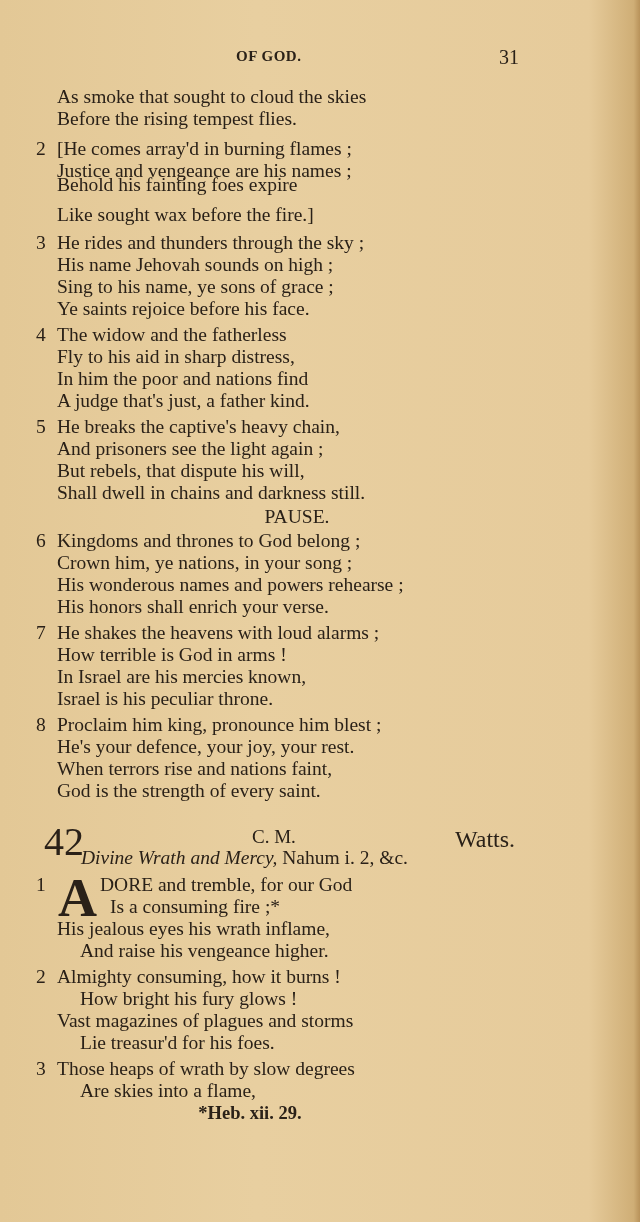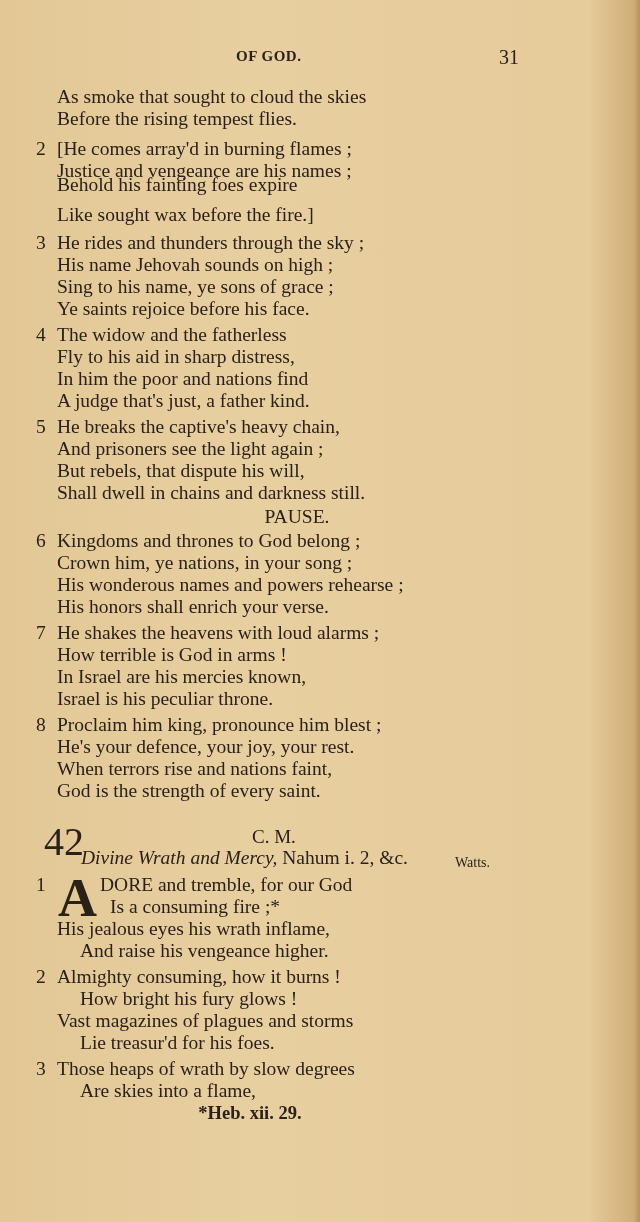--- a/index.html
+++ b/index.html
@@ -16,21 +16,21 @@
     .running-head { position: absolute; left: 236px; top: 2px; font-size: 15px; font-weight: bold; letter-spacing: 0.5px; }
     .page-num { position: absolute; left: 499px; top: 0; font-size: 20px; }
     .body-text { position: absolute; top: 86px; left: 0; width: 640px; font-size: 19.5px; line-height: 22.3px; }
     .line { position: absolute; left: 57px; white-space: nowrap; }
     .vnum { position: absolute; left: 36px; white-space: nowrap; }
     .indent { left: 80px; }
     .center { left: 0; width: 594px; text-align: center; }
     .hymn-head { position: absolute; top: 826px; left: 0; width: 640px; }
     .hymn-num { position: absolute; left: 44px; top: -4px; font-size: 40px; line-height: 40px; }
     .meter { position: absolute; left: 252px; top: 0; font-size: 19px; }
-    .author { position: absolute; left: 455px; top: 0; font-size: 14px; margin-top: 29px; }
+    .author { position: absolute; left: 455px; top: 0; font-size: 24px; }
     .subtitle { position: absolute; left: 81px; top: 21px; font-size: 19.5px; white-space: nowrap; }
     .subtitle i { font-style: italic; }
     .dropcap { position: absolute; left: 58px; top: 873px; font-size: 54px; line-height: 50px; font-weight: bold; }
     .footnote { position: absolute; left: 0; width: 500px; text-align: center; font-weight: bold; font-size: 18.5px; }
   </style>
 </head>
 <body>
 
 <div class="page">
 

